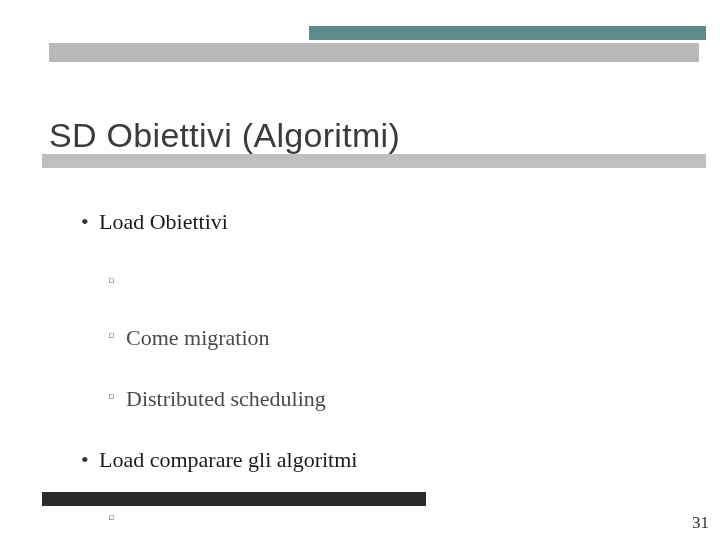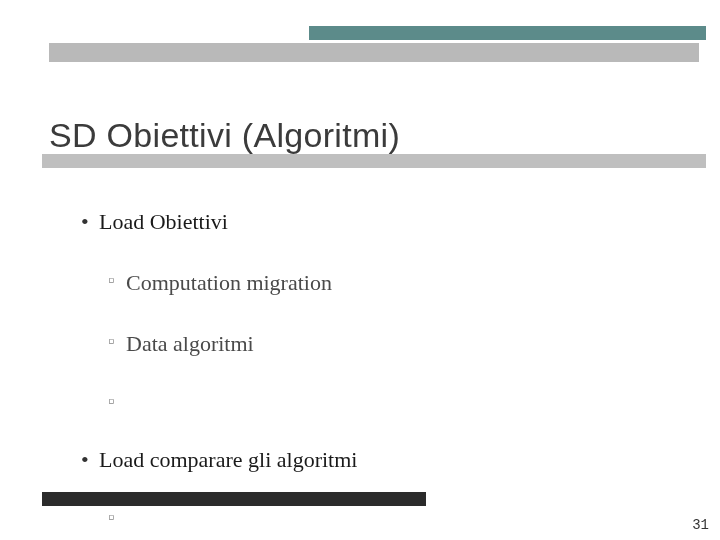--- a/index.html
+++ b/index.html
@@ -34,21 +34,21 @@
   .lvl1 { margin: 0 0 2px 0; display:flex; }
   .lvl1 .dot { width: 18px; flex: 0 0 18px; text-align:left; color:#333; }
   .lvl1 .txt {}
   .lvl2 { margin: 0 0 2px 0; display:flex; padding-left: 34px; color:#4a4a4a; }
   .lvl2 .sq { width: 18px; flex:0 0 18px; color:#888; font-size:18px;}
   .lvl2 .txt {}
 
   
   .bottom-rule { position:absolute; left:28px; right:308px; bottom:48px; height:3px; background:#2b2b2b; }
 
-  .page-no { position:absolute; right:18px; bottom:14px; font-size:14px; color:#333; font-family: Liberation Mono, monospace; }
+  .page-no { position:absolute; right:18px; bottom:14px; font-size:17px; color:#333; font-family: Liberation Serif, serif; }
 </style>
 </head>
 <body>
 
 <div class="slide">
 
   <div class="top-rules">
     <div class="rule-thick"></div>
     <div class="rule-pair r1">
         <div class="rule-in"></div>
@@ -62,28 +62,28 @@
   <div class="title-underline"></div>
 
   <div class="body">
 
     <div class="lvl1">
       <span class="dot">•</span>
       <span class="txt">Load Obiettivi</span>
     </div>
     <div class="lvl2">
       <span class="sq">▫</span>
-      <span class="txt">Computation migration</span>
     </div>
     <div class="lvl2">
       <span class="sq">▫</span>
-      <span class="txt">Data algoritmi</span>
+      <span class="txt">Come migration</span>
     </div>
     <div class="lvl2">
       <span class="sq">▫</span>
+      <span class="txt">Distributed scheduling</span>
     </div>
 
     <div class="lvl1">
       <span class="dot">•</span>
       <span class="txt">Load comparare gli algoritmi</span>
     </div>
     <div class="lvl2">
       <span class="sq">▫</span>
     </div>
 

